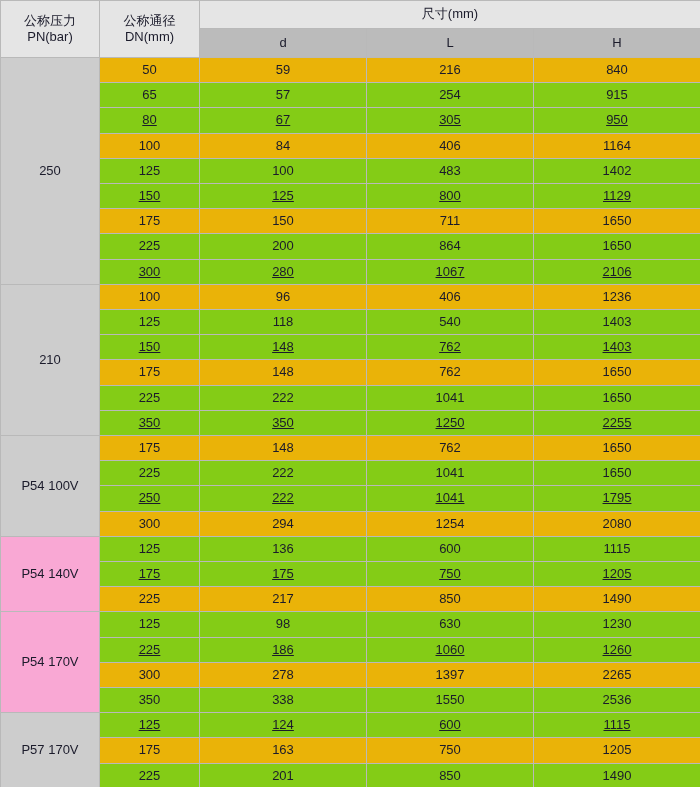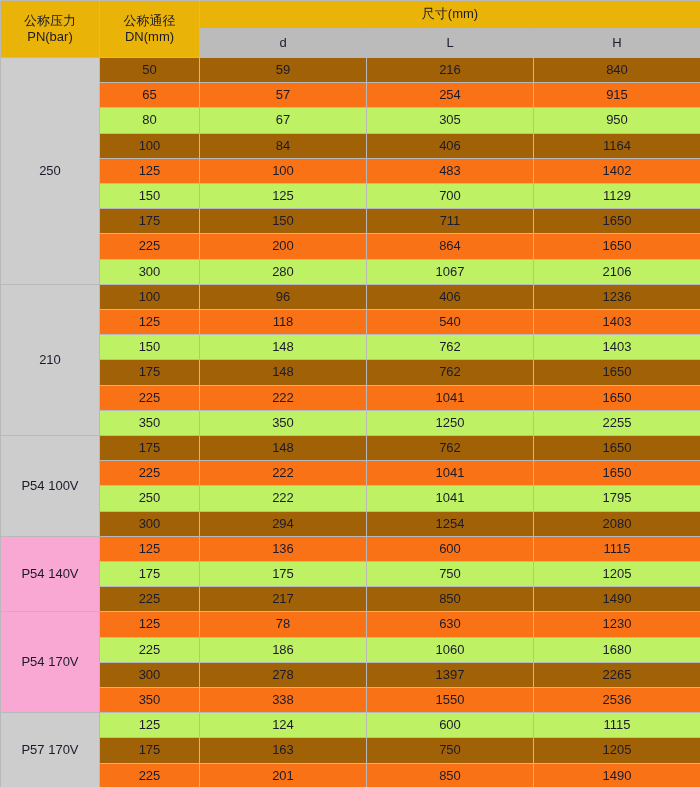--- a/index.html
+++ b/index.html
@@ -34,21 +34,21 @@
     text-align: center;
     vertical-align: middle;
     font-weight: normal;
     font-size: 13px;
     line-height: 1.25;
     padding: 0;
   }
 
   
   thead th {
-    background: #eab308;
+    background: #e5e5e5;
     font-size: 13px;
   }
   thead th.hdr-stack {
     line-height: 1.55;
     padding: 2px 0;
   }
   thead th.hdr-span {
     height: 27px;
   }
   thead th.hdr-sub {
@@ -57,23 +57,23 @@
   }
 
   
   td.group {
     font-size: 13px;
   }
   td.group.shade-light { background: #cdcdcd; }
   td.group.shade-dark  { background: #f9a8d4; }
 
   
-  td.s0 { background: #a16207; }
-  td.s1 { background: #f97316; }
-  td.s2 { background: #bef264; }
+  td.s0 { background: #eab308; }
+  td.s1 { background: #84cc16; }
+  td.s2 { background: #84cc16; text-decoration: underline; }
 </style>
 </head>
 <body>
 
 <table id="spec-table">
   <colgroup>
     <col class="c-pn">
       <col class="c-dn">
       <col class="c-d">
       <col class="c-l">
@@ -125,21 +125,21 @@
       </tr>
       <tr style="height: 25.207px;">
         <td class="s1">125</td>
         <td class="s1">100</td>
         <td class="s1">483</td>
         <td class="s1">1402</td>
       </tr>
       <tr style="height: 25.207px;">
         <td class="s2">150</td>
         <td class="s2">125</td>
-        <td class="s2">700</td>
+        <td class="s2">800</td>
         <td class="s2">1129</td>
       </tr>
       <tr style="height: 25.207px;">
         <td class="s0">175</td>
         <td class="s0">150</td>
         <td class="s0">711</td>
         <td class="s0">1650</td>
       </tr>
       <tr style="height: 25.207px;">
         <td class="s1">225</td>
@@ -230,29 +230,29 @@
       </tr>
       <tr style="height: 25.207px;">
         <td class="s0">225</td>
         <td class="s0">217</td>
         <td class="s0">850</td>
         <td class="s0">1490</td>
       </tr>
       <tr style="height: 25.207px;">
         <td class="group shade-dark" rowspan="4">P54 170V</td>
         <td class="s1">125</td>
-        <td class="s1">78</td>
+        <td class="s1">98</td>
         <td class="s1">630</td>
         <td class="s1">1230</td>
       </tr>
       <tr style="height: 25.207px;">
         <td class="s2">225</td>
         <td class="s2">186</td>
         <td class="s2">1060</td>
-        <td class="s2">1680</td>
+        <td class="s2">1260</td>
       </tr>
       <tr style="height: 25.207px;">
         <td class="s0">300</td>
         <td class="s0">278</td>
         <td class="s0">1397</td>
         <td class="s0">2265</td>
       </tr>
       <tr style="height: 25.207px;">
         <td class="s1">350</td>
         <td class="s1">338</td>

